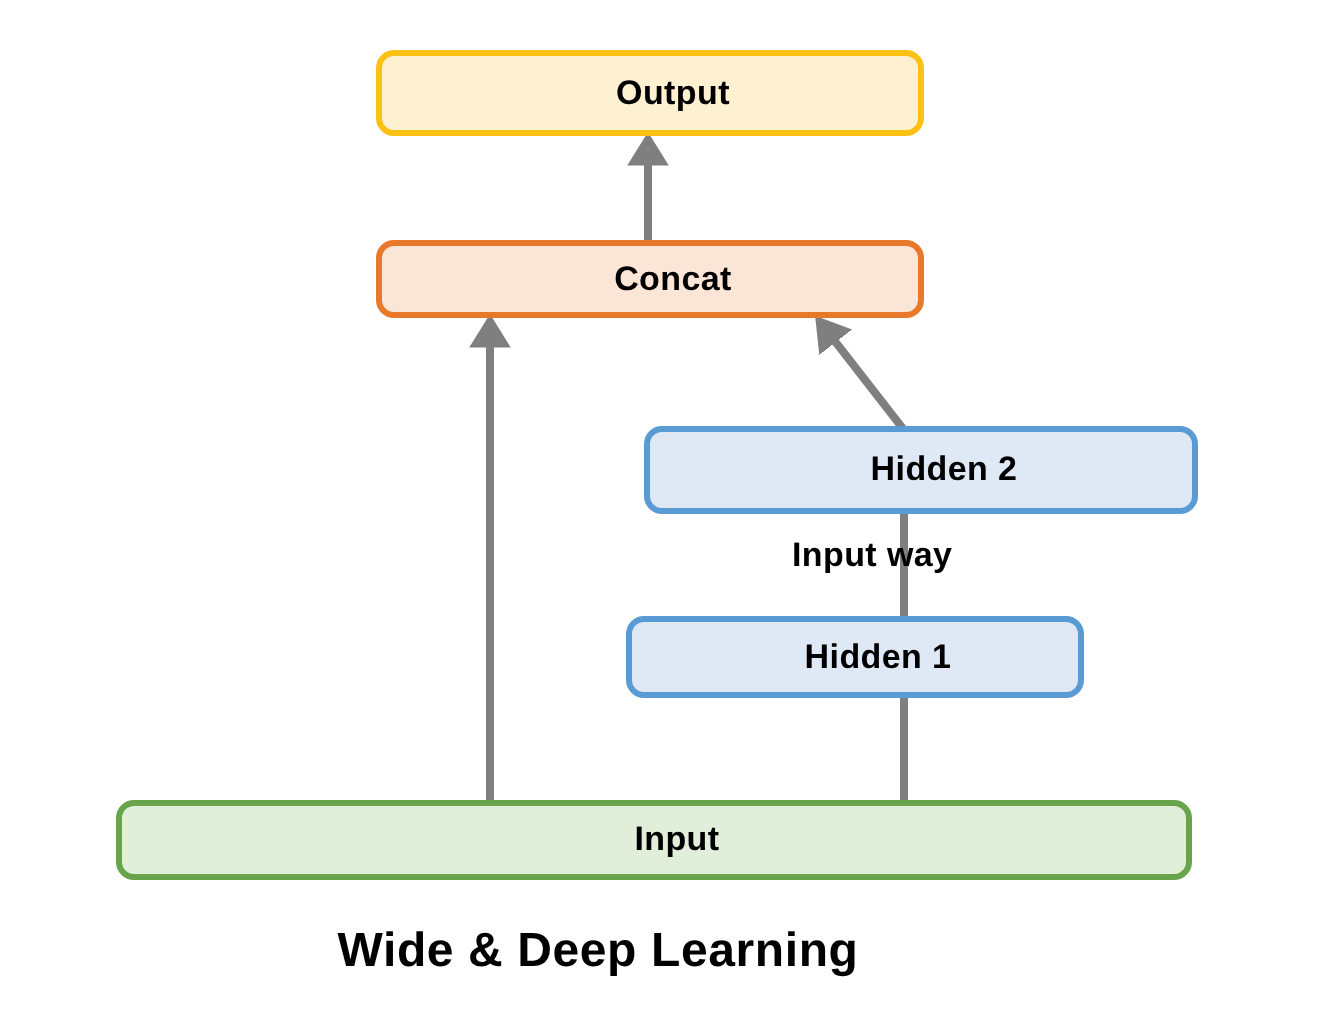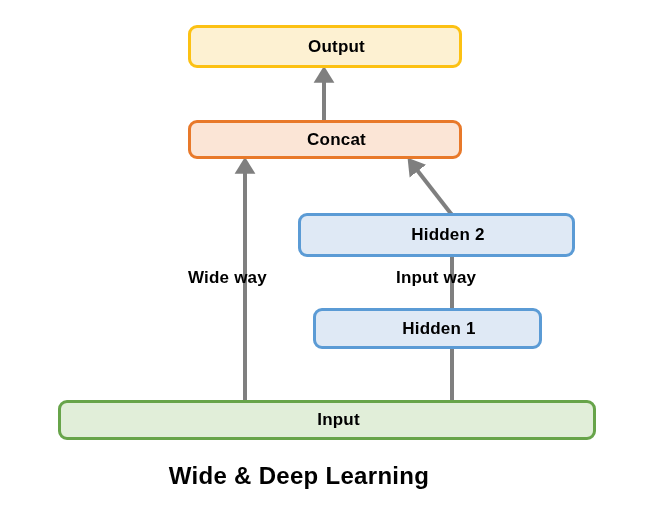--- a/index.html
+++ b/index.html
@@ -42,21 +42,21 @@
     background: #fdf1d2;
     border-color: #fcc113;
   }
   .node-concat {
     left: 188px;  top: 120px;
     width: 274px; height: 39px;
     background: #fbe5d6;
     border-color: #e8792a;
   }
   .node-hidden2 {
-    left: 298px;  top: 213px;
+    left: 322px;  top: 213px;
     width: 277px; height: 44px;
     background: #dfe9f5;
     border-color: #5b9bd5;
   }
   .node-hidden1 {
     left: 313px;  top: 308px;
     width: 229px; height: 41px;
     background: #dfe9f5;
     border-color: #5b9bd5;
   }
@@ -139,19 +139,18 @@
   </div>
 
   <div class="node node-hidden1">
     <span>Hidden 1</span>
   </div>
 
   <div class="node node-input">
     <span>Input</span>
   </div>
 
-  <div class="path-label label-wide">Wide way</div>
 
   <div class="path-label label-deep">Input way</div>
 
   <div class="caption">Wide &amp; Deep Learning</div>
 
 </div>
 
 </body></html>

